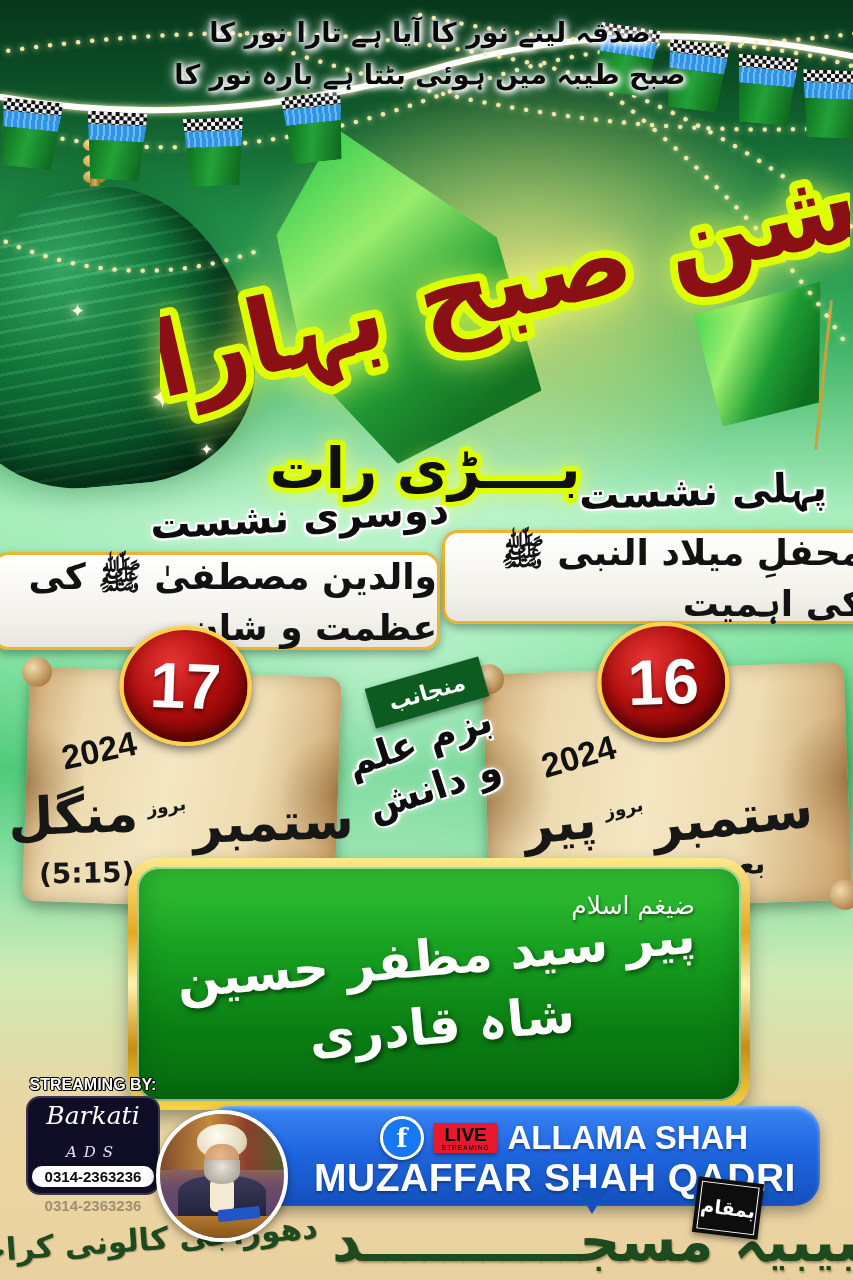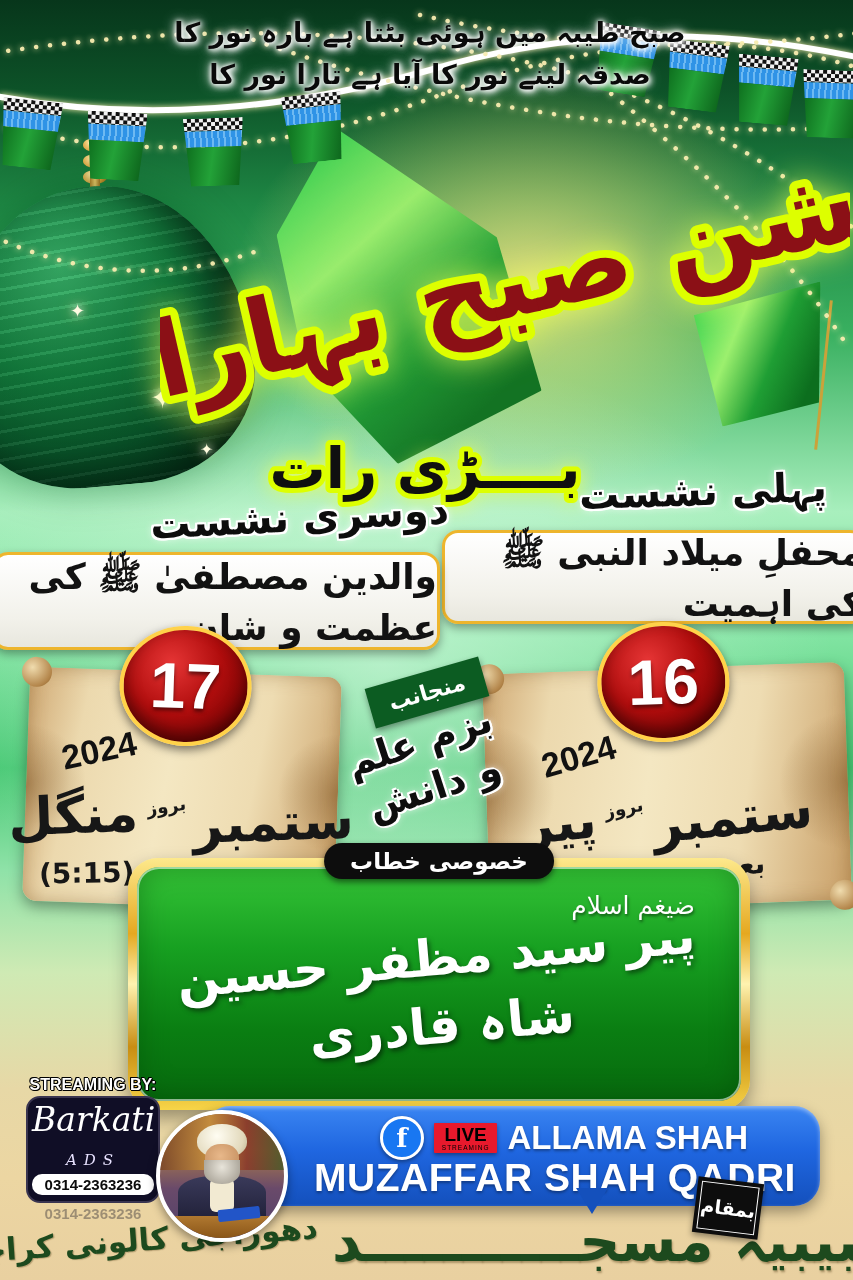--- a/index.html
+++ b/index.html
@@ -115,21 +115,21 @@
     text-shadow:1px 2px 3px rgba(0,0,0,.5);}
   .speaker-ur{position:absolute;left:14px;right:14px;top:58px;text-align:center;direction:rtl;color:#fff;
     font-weight:bold;font-size:50px;line-height:1.35;transform:rotate(-5deg);
     text-shadow:2px 3px 5px rgba(0,0,0,.5);}
 
   
   .designer{position:absolute;left:26px;top:1076px;width:134px;z-index:10;text-align:center;}
   .designer .head{font-family:"Liberation Sans",sans-serif;font-weight:bold;font-size:16px;color:#fff;
     text-shadow:1px 0 #000,-1px 0 #000,0 1px #000,0 -1px #000,1px 1px #000,-1px -1px #000;}
   .designer .box{margin-top:2px;background:#100e26;border:2px solid #3a3550;border-radius:14px;padding:5px 4px 6px;}
-  .designer .brand{font-family:"DejaVu Serif",serif;font-style:italic;color:#fff;font-size:33px;line-height:1;}
+  .designer .brand{font-family:"DejaVu Serif",serif;font-style:italic;color:#fff;font-size:25px;line-height:1;}
   .designer .brand-sub{font-family:"DejaVu Serif",serif;font-style:italic;color:#e8e2ff;font-size:15px;letter-spacing:7px;margin-top:15px;}
   .designer .phone{margin-top:5px;background:#fff;border-radius:10px;color:#0b0b0b;
     font-family:"Liberation Sans",sans-serif;font-weight:bold;font-size:15px;padding:2px 2px;}
   .designer .phone-echo{margin-top:2px;color:rgba(10,10,30,.35);font-family:"Liberation Sans",sans-serif;
     font-weight:bold;font-size:15px;}
 
   
   .live-bar{position:absolute;left:204px;top:1106px;width:616px;height:100px;z-index:9;border-radius:26px;
     background:linear-gradient(180deg,#3a85f2 0%,#1f66e0 45%,#1450bc 100%);
     box-shadow:0 6px 14px rgba(0,0,0,.35), inset 0 2px 4px rgba(255,255,255,.45);}
@@ -245,22 +245,22 @@
       <i class="blu"></i>
       <i class="grn"></i>
     </div>
   <div class="bunt" style="left:802px;top:70px;transform:rotate(2deg);">
       <i class="chk"></i>
       <i class="blu"></i>
       <i class="grn"></i>
     </div>
 
   <div class="verse ur">
+    <div>صدقہ لینے نور کا آیا ہے تارا نور کا</div>
     <div>صبح طیبہ میں ہوئی بٹتا ہے بارہ نور کا</div>
-    <div>صدقہ لینے نور کا آیا ہے تارا نور کا</div>
   </div>
 
   <svg class="title-svg" width="690" height="360" viewBox="0 0 690 360">
     <text x="348" y="210" transform="rotate(-13 348 210)" text-anchor="middle" font-family="DejaVu Sans" font-weight="bold" font-size="104" fill="#8b1016" stroke="#ddff00" stroke-width="16" stroke-linejoin="round" paint-order="stroke">جشن صبح بہاراں</text>
   </svg>
   <svg class="subtitle-svg" width="440" height="100" viewBox="0 0 440 100">
     <text x="220" y="66" text-anchor="middle" font-family="DejaVu Sans" font-weight="bold" font-size="56" fill="#101010" stroke="#ddff00" stroke-width="10" stroke-linejoin="round" paint-order="stroke">بــــڑی رات</text>
   </svg>
 
   <div class="sess-label ur lbl-first">پہلی نشست</div>
@@ -302,21 +302,20 @@
     </div>
   </div>
 
   <div class="org">
     <div class="org-ribbon ur">منجانب</div>
     <div class="org-name ur">بزم علم و دانش</div>
   </div>
 
   <div class="banner">
     <div class="banner-in">
-      <div class="kk-pill ur">خصوصی خطاب</div>
       <div class="honor ur">ضیغم اسلام</div>
       <div class="speaker-ur ur">پیر سید مظفر حسین شاہ قادری</div>
     </div>
   </div>
 
   <div class="designer">
     <div class="head">STREAMING BY:</div>
     <div class="box">
       <div class="brand">Barkati</div>
       <div class="brand-sub">ADS</div>

